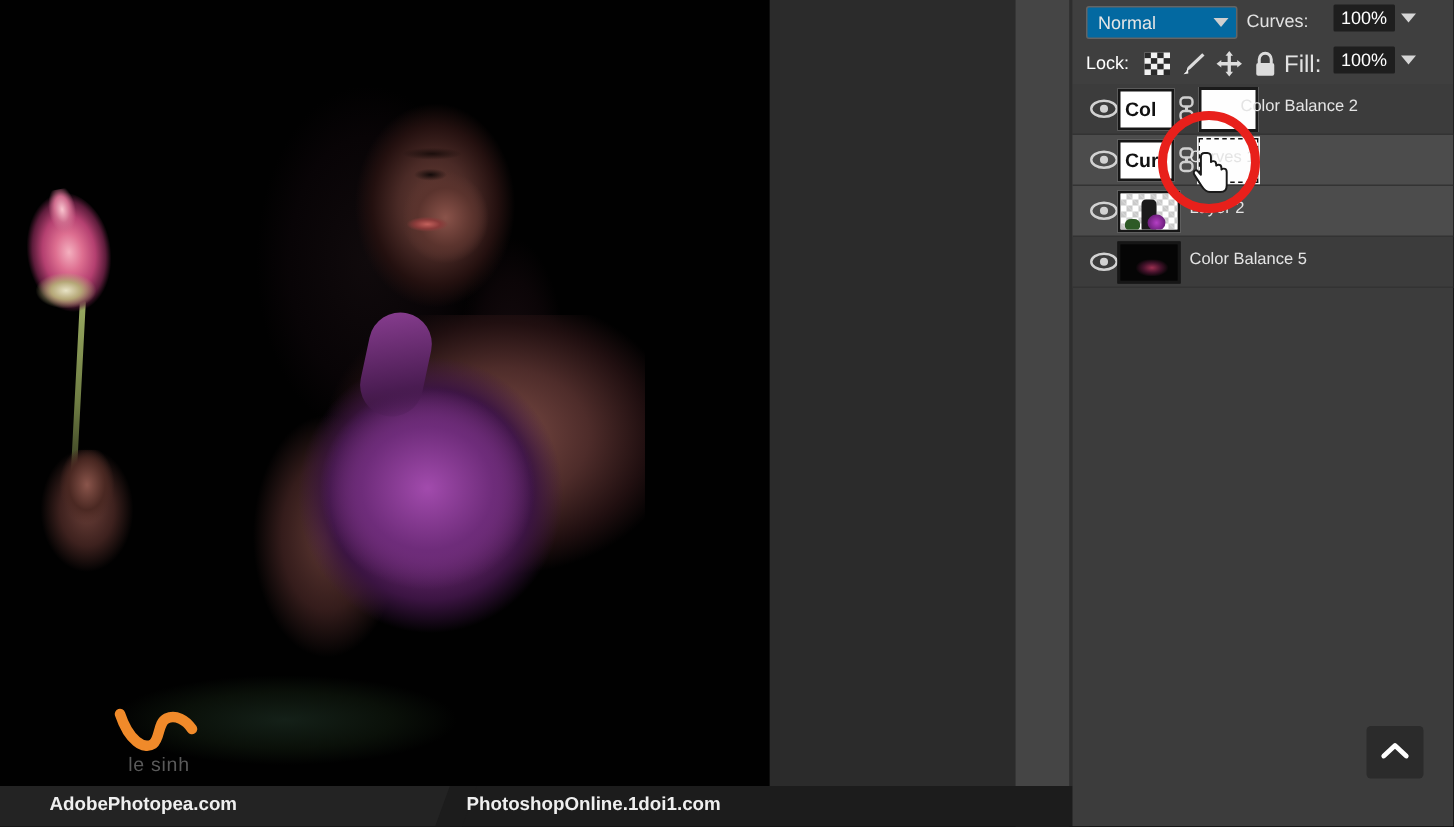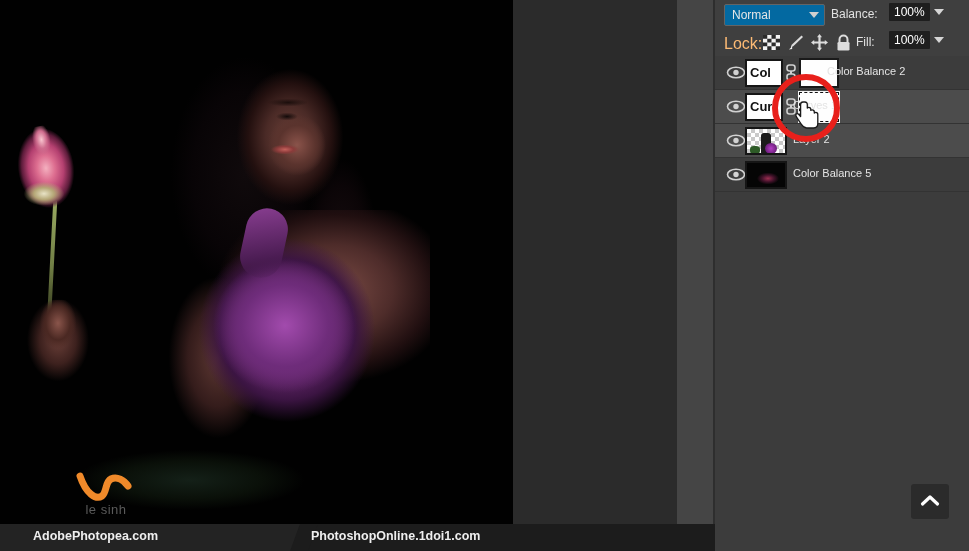--- a/index.html
+++ b/index.html
@@ -85,27 +85,27 @@
   #blend-caret{position:absolute;right:5px;top:7px;width:0;height:0;border-left:5px solid transparent;
         border-right:5px solid transparent;border-top:6px solid #cfcfcf;}
   #opacity-label{position:absolute;left:116px;top:7px;font-size:12px;color:#e2e2e2;}
   #opacity-value{position:absolute;left:174px;top:3px;padding:2px 5px;background:#1e1e1e;
         font-size:12px;color:#fff;border-radius:1px;}
   #opacity-caret{position:absolute;left:219px;top:9px;width:0;height:0;border-left:5px solid transparent;
         border-right:5px solid transparent;border-top:6px solid #d6d6d6;}
 
   
   #lock-row{position:absolute;left:0;top:28px;width:254px;height:28px;background:#3f3f3f;}
-  #lock-label{position:absolute;left:9px;top:7px;font-size:16px;color:#fdba74;}
+  #lock-label{position:absolute;left:9px;top:7px;font-size:12px;color:#ffffff;}
   .lock-ico{position:absolute;top:5px;width:19px;height:19px;}
   #lock-transparent{left:47px;}
   #lock-brush{left:71px;}
   #lock-move{left:95px;}
   #lock-all{left:119px;}
-  #fill-label{position:absolute;left:141px;top:7px;font-size:12px;color:#e2e2e2;}
+  #fill-label{position:absolute;left:141px;top:7px;font-size:16px;color:#e2e2e2;}
   #fill-value{position:absolute;left:174px;top:3px;padding:2px 5px;background:#1e1e1e;
         font-size:12px;color:#fff;border-radius:1px;}
   #fill-caret{position:absolute;left:219px;top:9px;width:0;height:0;border-left:5px solid transparent;
         border-right:5px solid transparent;border-top:6px solid #d6d6d6;}
 
   
   #layer-list{position:absolute;left:0;top:56px;width:218px;height:136px;}
   .layer-row{position:absolute;left:0;width:254px;height:34px;}
   .layer-row.sel{background:#4c4c4c;}
   .layer-row.unsel{background:#3c3c3c;}
@@ -203,21 +203,21 @@
         <path d="M10 6 C24 40, 48 52, 60 42 C72 32, 66 14, 84 10" fill="none" stroke="#fff" stroke-width="9" stroke-linecap="round"></path>
       </svg>
       <div class="wm-text">le sinh</div>
     </div>
 
     <div id="blend-row">
       <div id="blend-select">
         <span id="blend-select-label">Normal</span>
         <span id="blend-caret"></span>
       </div>
-      <div id="opacity-label">Balance:</div>
+      <div id="opacity-label">Curves:</div>
       <div id="opacity-value">100%</div>
       <div id="opacity-caret"></div>
     </div>
 
     <div id="lock-row">
       <div id="lock-label">Lock:</div>
 
       <svg class="lock-ico" id="lock-transparent" viewBox="0 0 19 19">
         <rect x="1" y="2" width="17" height="15" fill="#f2f2f2"></rect>
         <g fill="#2a2a2a">

